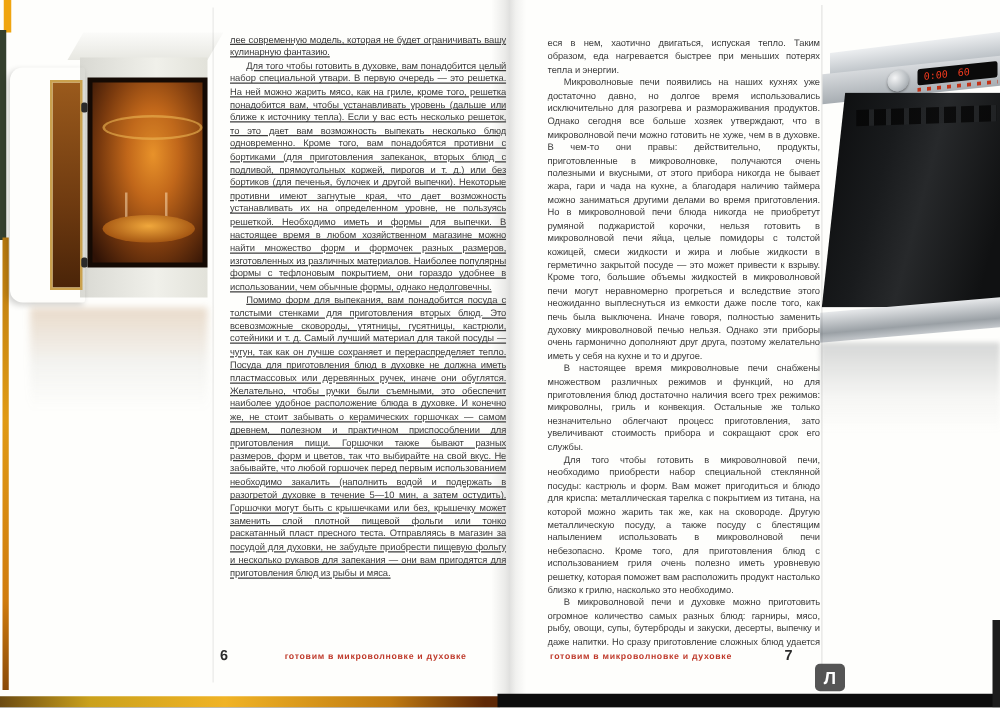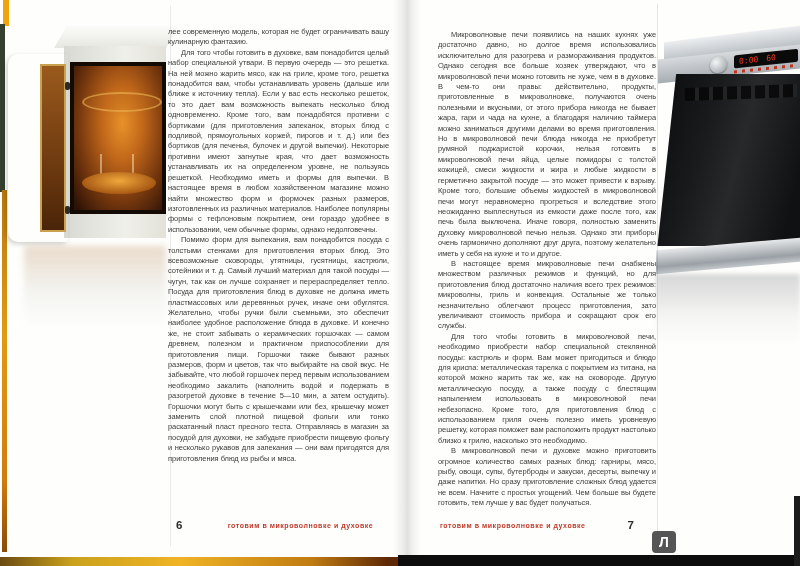--- a/index.html
+++ b/index.html
@@ -68,21 +68,21 @@
   .ov-vent{position:absolute;left:20%;top:12px;width:78%;height:13px;opacity:.8;transform:skewY(-2deg);
     background:repeating-linear-gradient(90deg,#050505 0 10px,#232527 10px 14px);}
   .ov-rail{position:absolute;left:0;top:236px;width:144px;height:24px;
     background:linear-gradient(180deg,#e6e8ea,#9aa0a5 70%,#c5c9cd);transform:skewY(-5deg);}
   .ov-reflection{position:absolute;left:0;top:266px;width:144px;height:72px;filter:blur(2px);
     background:linear-gradient(180deg,rgba(110,115,120,.28),rgba(150,150,150,.08) 60%,rgba(255,255,255,0));}
 
   
   .page-text{position:absolute;overflow:hidden;color:#3c3c3c;font-size:7.5px;line-height:10.4px;
     text-align:justify;letter-spacing:-0.05px;}
-  #left-text{left:168px;top:27px;width:221px;height:490px;}
+  #left-text{left:184px;top:27px;width:221px;height:490px;text-decoration:underline;}
   #right-text{left:438px;top:30px;width:218px;height:488px;}
   .page-text p{margin:0;}
   .page-text p.ind{text-indent:13px;}
 
   
   .footer{position:absolute;top:519px;height:14px;}
   #footer-left{left:176px;width:221px;}
   #footer-right{left:438px;width:218px;}
   .pagenum{position:absolute;top:0;font-size:11.5px;font-weight:bold;color:#2b2b2b;}
   #footer-left .pagenum{left:0;}
@@ -146,20 +146,21 @@
   <div class="gutter"></div>
   <div class="edge-right-page"></div>
 
   <div class="page-text" id="left-text">
     <p>лее современную модель, которая не будет ограничивать вашу кулинарную фантазию.</p>
     <p class="ind">Для того чтобы готовить в духовке, вам понадобится целый набор специальной утвари. В первую очередь — это решетка. На ней можно жарить мясо, как на гриле, кроме того, решетка понадобится вам, чтобы устанавливать уровень (дальше или ближе к источнику тепла). Если у вас есть несколько решеток, то это дает вам возможность выпекать несколько блюд одновременно. Кроме того, вам понадобятся противни с бортиками (для приготовления запеканок, вторых блюд с подливой, прямоугольных коржей, пирогов и т. д.) или без бортиков (для печенья, булочек и другой выпечки). Некоторые противни имеют загнутые края, что дает возможность устанавливать их на определенном уровне, не пользуясь решеткой. Необходимо иметь и формы для выпечки. В настоящее время в любом хозяйственном магазине можно найти множество форм и формочек разных размеров, изготовленных из различных материалов. Наиболее популярны формы с тефлоновым покрытием, они гораздо удобнее в использовании, чем обычные формы, однако недолговечны.</p>
     <p class="ind">Помимо форм для выпекания, вам понадобится посуда с толстыми стенками для приготовления вторых блюд. Это всевозможные сковороды, утятницы, гусятницы, кастрюли, сотейники и т. д. Самый лучший материал для такой посуды — чугун, так как он лучше сохраняет и перераспределяет тепло. Посуда для приготовления блюд в духовке не должна иметь пластмассовых или деревянных ручек, иначе они обуглятся. Желательно, чтобы ручки были съемными, это обеспечит наиболее удобное расположение блюда в духовке. И конечно же, не стоит забывать о керамических горшочках — самом древнем, полезном и практичном приспособлении для приготовления пищи. Горшочки также бывают разных размеров, форм и цветов, так что выбирайте на свой вкус. Не забывайте, что любой горшочек перед первым использованием необходимо закалить (наполнить водой и подержать в разогретой духовке в течение 5—10 мин, а затем остудить). Горшочки могут быть с крышечками или без, крышечку может заменить слой плотной пищевой фольги или тонко раскатанный пласт пресного теста. Отправляясь в магазин за посудой для духовки, не забудьте приобрести пищевую фольгу и несколько рукавов для запекания — они вам пригодятся для приготовления блюд из рыбы и мяса.</p>
   </div>
 
   <div class="page-text" id="right-text">
+    <p>еся в нем, хаотично двигаться, испуская тепло. Таким образом, еда нагревается быстрее при меньших потерях тепла и энергии.</p>
     <p class="ind">Микроволновые печи появились на наших кухнях уже достаточно давно, но долгое время использовались исключительно для разогрева и размораживания продуктов. Однако сегодня все больше хозяек утверждают, что в микроволновой печи можно готовить не хуже, чем в в духовке. В чем-то они правы: действительно, продукты, приготовленные в микроволновке, получаются очень полезными и вкусными, от этого прибора никогда не бывает жара, гари и чада на кухне, а благодаря наличию таймера можно заниматься другими делами во время приготовления. Но в микроволновой печи блюда никогда не приобретут румяной поджаристой корочки, нельзя готовить в микроволновой печи яйца, целые помидоры с толстой кожицей, смеси жидкости и жира и любые жидкости в герметично закрытой посуде — это может привести к взрыву. Кроме того, большие объемы жидкостей в микроволновой печи могут неравномерно прогреться и вследствие этого неожиданно выплеснуться из емкости даже после того, как печь была выключена. Иначе говоря, полностью заменить духовку микроволновой печью нельзя. Однако эти приборы очень гармонично дополняют друг друга, поэтому желательно иметь у себя на кухне и то и другое.</p>
     <p class="ind">В настоящее время микроволновые печи снабжены множеством различных режимов и функций, но для приготовления блюд достаточно наличия всего трех режимов: микроволны, гриль и конвекция. Остальные же только незначительно облегчают процесс приготовления, зато увеличивают стоимость прибора и сокращают срок его службы.</p>
     <p class="ind">Для того чтобы готовить в микроволновой печи, необходимо приобрести набор специальной стеклянной посуды: кастрюль и форм. Вам может пригодиться и блюдо для криспа: металлическая тарелка с покрытием из титана, на которой можно жарить так же, как на сковороде. Другую металлическую посуду, а также посуду с блестящим напылением использовать в микроволновой печи небезопасно. Кроме того, для приготовления блюд с использованием гриля очень полезно иметь уровневую решетку, которая поможет вам расположить продукт настолько близко к грилю, насколько это необходимо.</p>
     <p class="ind">В микроволновой печи и духовке можно приготовить огромное количество самых разных блюд: гарниры, мясо, рыбу, овощи, супы, бутерброды и закуски, десерты, выпечку и даже напитки. Но сразу приготовление сложных блюд удается не всем. Начните с простых угощений. Чем больше вы будете готовить, тем лучше у вас будет получаться.</p>
   </div>
 
   <div class="footer" id="footer-left">
     <span class="pagenum">6</span>
     <span class="running-title">готовим в микроволновке и духовке</span>
   </div>

